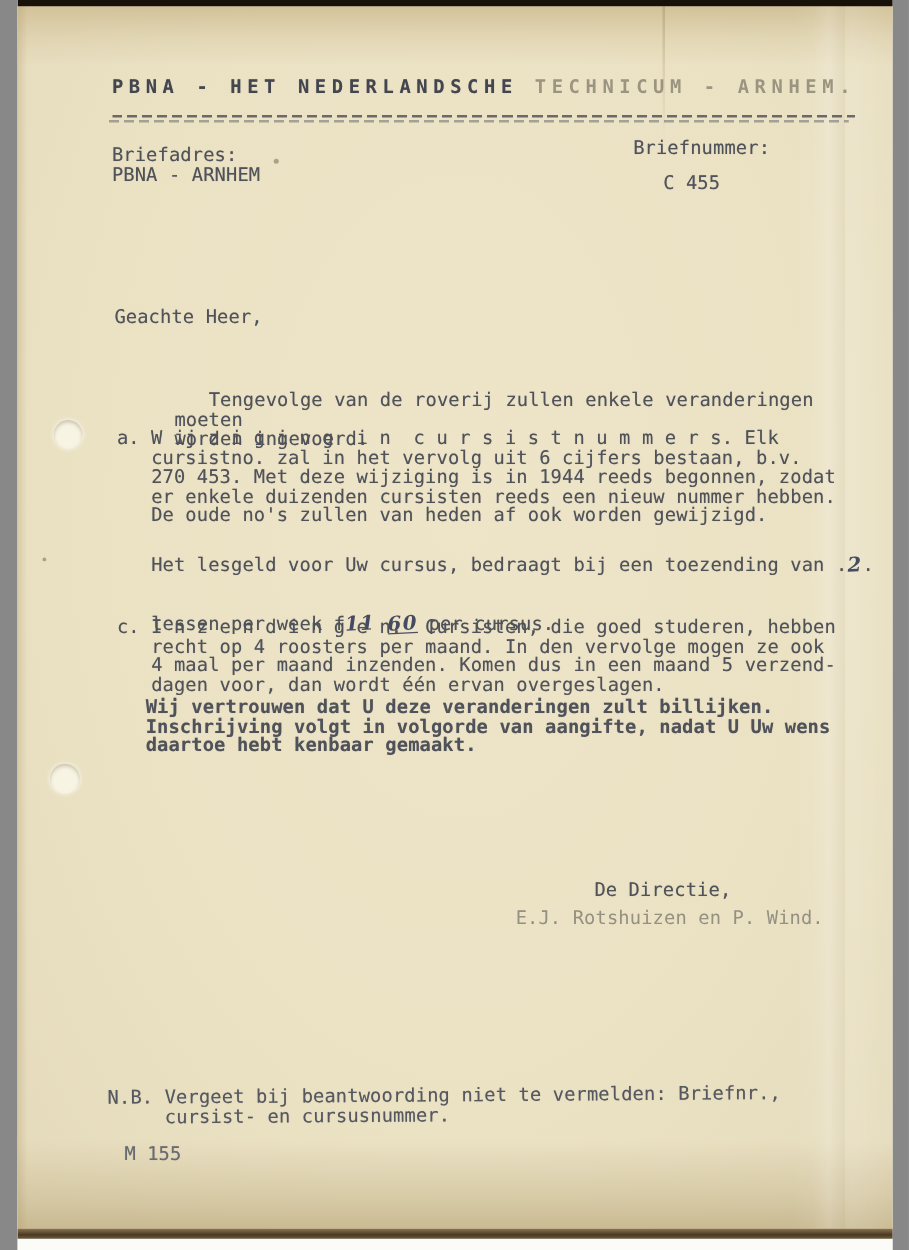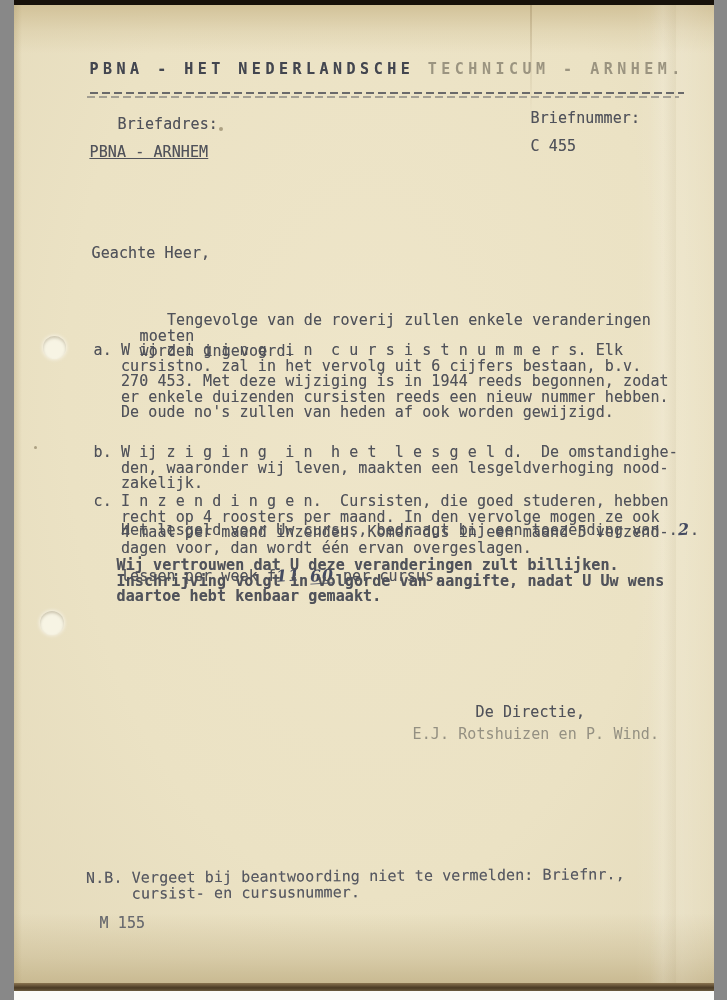--- a/index.html
+++ b/index.html
@@ -44,23 +44,23 @@
     color:#50525a; white-space:pre-wrap;
     text-shadow:0 0 .6px rgba(80,82,90,.45);
   }
   .title { left:76px; top:62px; font-weight:bold; letter-spacing:4.5px; font-size:15px; color:#43464f; white-space:nowrap; }
   .title .fade { color:#9b9480; text-shadow:none; }
   .rule { position:absolute; height:2px; z-index:5;
     background:repeating-linear-gradient(90deg, rgba(73,75,84,.8) 0 8px, rgba(73,75,84,0) 8px 12px); }
   .rule1 { left:76px; top:92px; width:594px; }
   .rule2 { left:73px; top:96px; width:592px; opacity:.55; }
 
-  .briefadres-label { left:76px; top:117px;margin-left:28px; }
-  .briefadres-value { left:76px; top:145px;text-decoration:underline; }
-  .briefnummer-label { left:517px; top:111px;text-align:right; }
+  .briefadres-label { left:76px; top:117px; }
+  .briefadres-value { left:76px; top:133px; }
+  .briefnummer-label { left:493px; top:111px;text-align:right; }
   .briefnummer-value { left:517px; top:139px; }
 
   .greeting { left:78px; top:246px; }
   .para1 { left:78px; top:272px; }
   .para2 { left:78px; top:313px;margin-left:48px; }
   .item-a { left:80px; top:343px; }
   .item-b { left:80px; top:414px; }
   .item-c { left:80px; top:494px; }
   .closing { left:103px; top:558px;font-weight:bold; }
 
@@ -109,23 +109,20 @@
   <div class="typed para2">   Tengevolge van de roverij zullen enkele veranderingen moeten
 worden ingevoerd.</div>
 
   <div class="typed item-a">a. W ij z i g i n g  i n  c u r s i s t n u m m e r s. Elk
    cursistno. zal in het vervolg uit 6 cijfers bestaan, b.v.
    270 453. Met deze wijziging is in 1944 reeds begonnen, zodat
    er enkele duizenden cursisten reeds een nieuw nummer hebben.
    De oude no's zullen van heden af ook worden gewijzigd.</div>
 
   <div class="typed item-b">
-    <div>b. W ij z i g i n g  i n  h e t  l e s g e l d.  De omstandighe-
-   den, waaronder wij leven, maakten een lesgeldverhoging nood-
-   zakelijk.</div>
     <div><span>   Het lesgeld voor Uw cursus, bedraagt bij een toezending van .</span><span class="hw">2</span><span>.</span></div>
     <div><span>   lessen per week f</span><span class="hw">11</span><span> </span><span class="hw hw-underline">60</span><span> per cursus.</span></div>
   </div>
 
   <div class="typed item-c">c. I n z e n d i n g e n.  Cursisten, die goed studeren, hebben
    recht op 4 roosters per maand. In den vervolge mogen ze ook
    4 maal per maand inzenden. Komen dus in een maand 5 verzend-
    dagen voor, dan wordt één ervan overgeslagen.</div>
 
   <div class="typed closing">Wij vertrouwen dat U deze veranderingen zult billijken.

